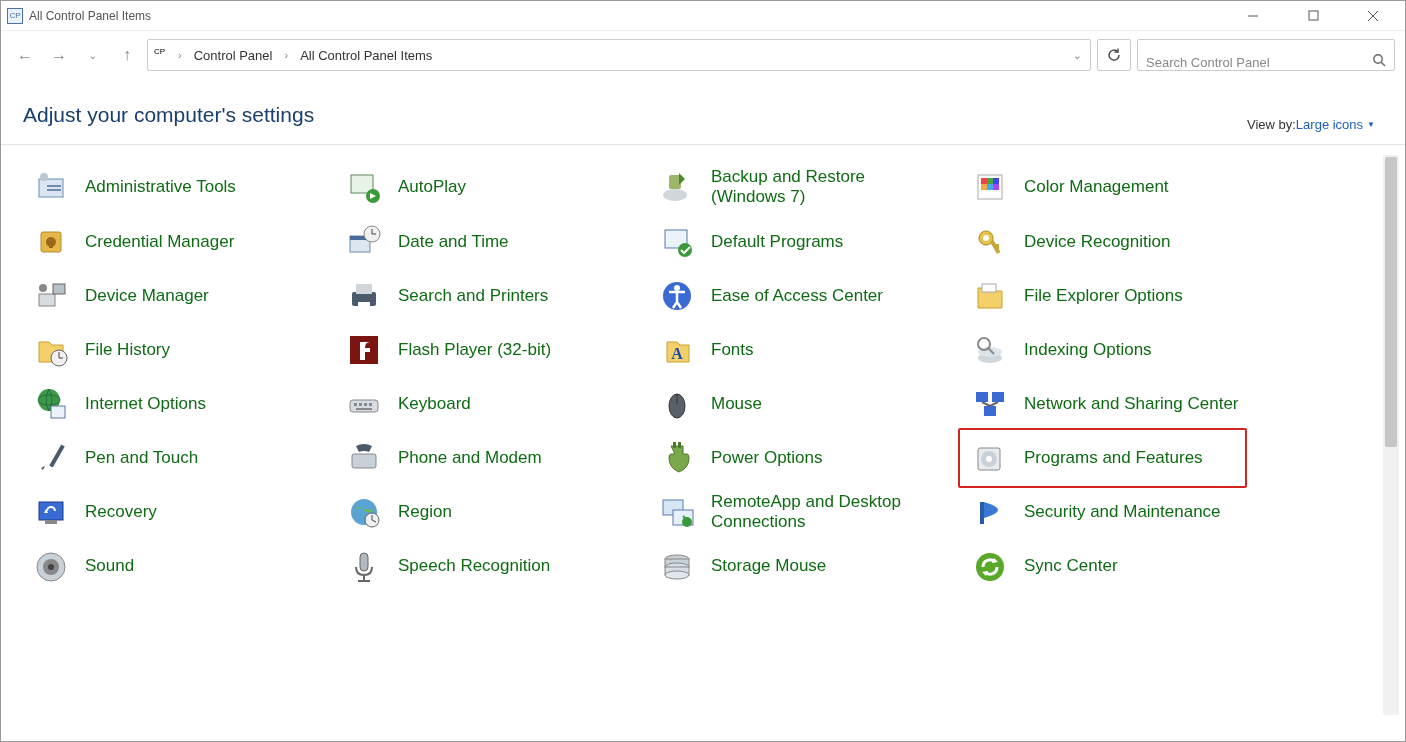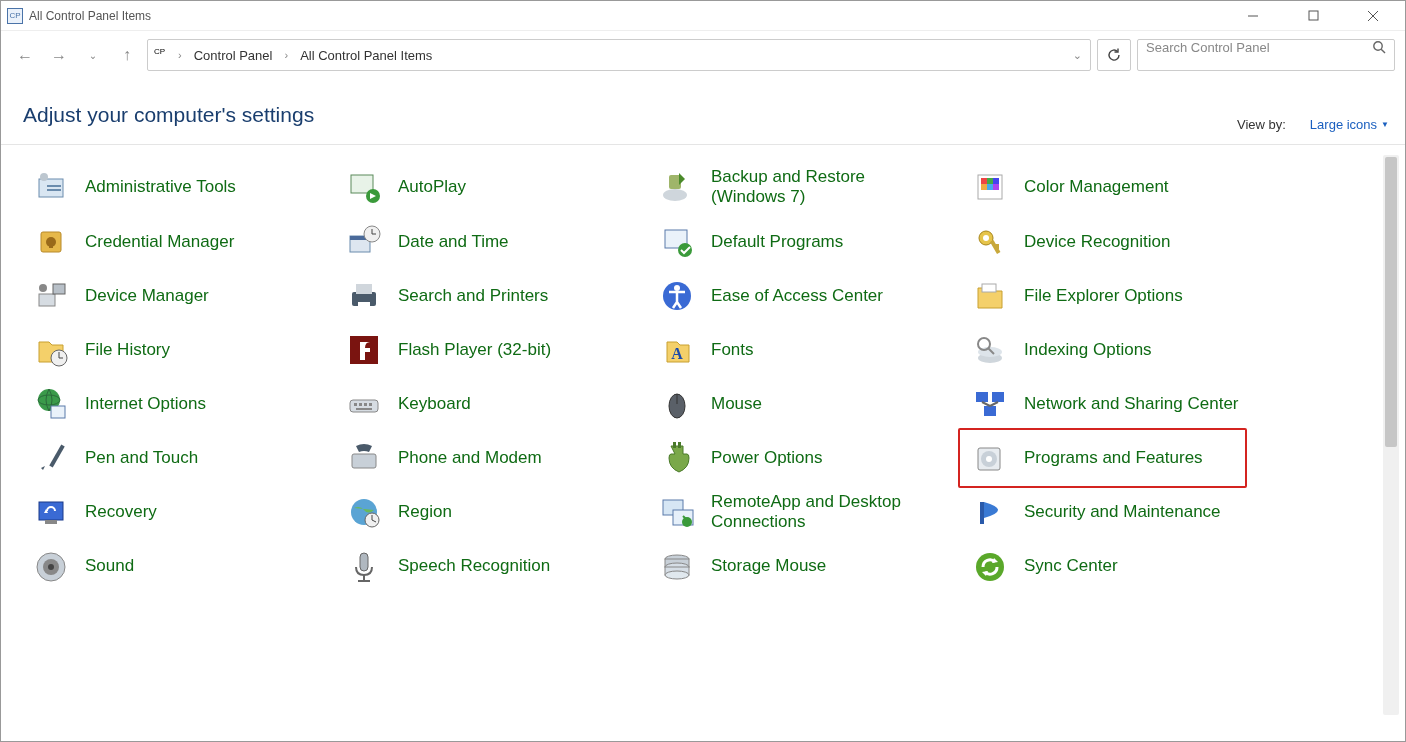--- a/index.html
+++ b/index.html
@@ -42,32 +42,32 @@
     color:#888;font-size:16px;border-radius:2px;cursor:default;
   }
   .addr {
     flex:1;border:1px solid #ccc;border-radius:2px;height:32px;display:flex;align-items:center;padding:0 6px;gap:6px;
   }
   .addr .bc { color:#333;font-size:13px;padding:2px 4px; }
   .addr .arrow { color:#888;font-size:11px;padding:0 2px; }
   .addr .spacer{flex:1;}
   .refresh-box { width:34px;height:32px;border:1px solid #ccc;border-radius:2px;display:flex;align-items:center;justify-content:center;color:#444;}
   .search-box {
-    width:258px;height:32px;border:1px solid #ccc;border-radius:2px;display:flex;align-items:flex-start;padding:0 8px;color:#888;
+    width:258px;height:32px;border:1px solid #ccc;border-radius:2px;display:flex;align-items:flex-end;padding:0 8px;color:#888;
   }
   .search-box input { border:none;outline:none;flex:1;font-size:13px;color:#333;background:transparent;}
   .search-box input::placeholder{color:#888;}
   .search-box .mag { color:#666;font-size:14px;}
   .header-row {
     display:flex;
     align-items:center;
-    padding:18px 16px 12px 22px;
+    padding:18px 30px 12px 22px;
   }
   .header-row h1 { color:#1a3e6e;font-weight:400;font-size:21px; }
-  .view-by { margin-left:auto;font-size:13px;display:flex;align-items:center;gap:24px;color:#333;margin-top:20px;}
+  .view-by { margin-left:auto;font-size:13px;display:flex;align-items:center;gap:0;color:#333;margin-top:20px;}
   .view-by .link { color:#1a5fbf;cursor:default;display:flex;align-items:center;gap:4px;}
   .divider{height:1px;background:#e5e5e5;margin:0 0 6px 0;}
   .scroll-area{
     position:relative;
     height:570px;
     padding:12px 30px 0 24px;
     overflow:hidden;
   }
   .scrollbar{
     position:absolute;right:6px;top:4px;width:16px;height:560px;background:#f0f0f0;border-radius:2px;

